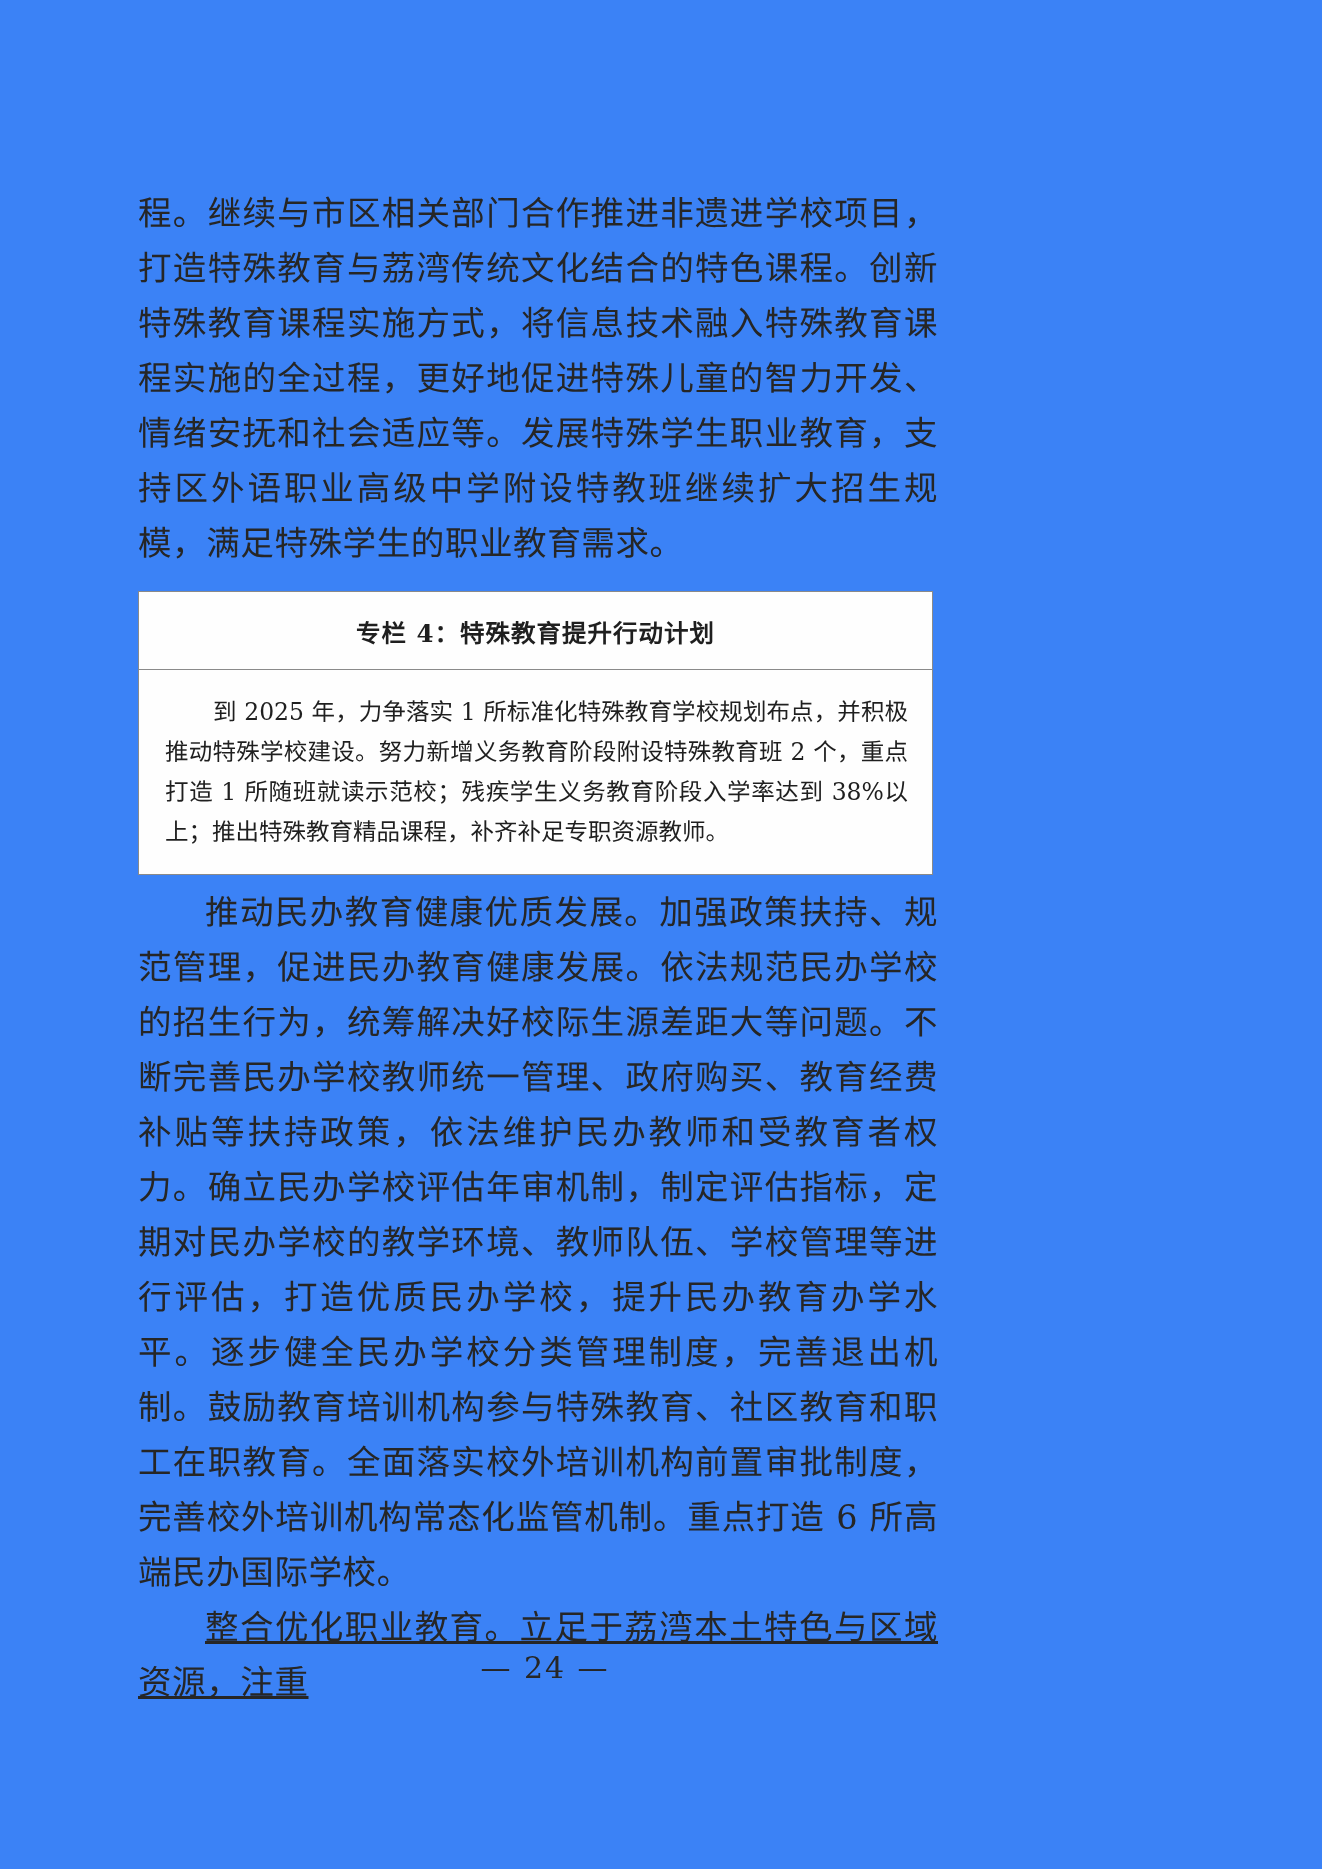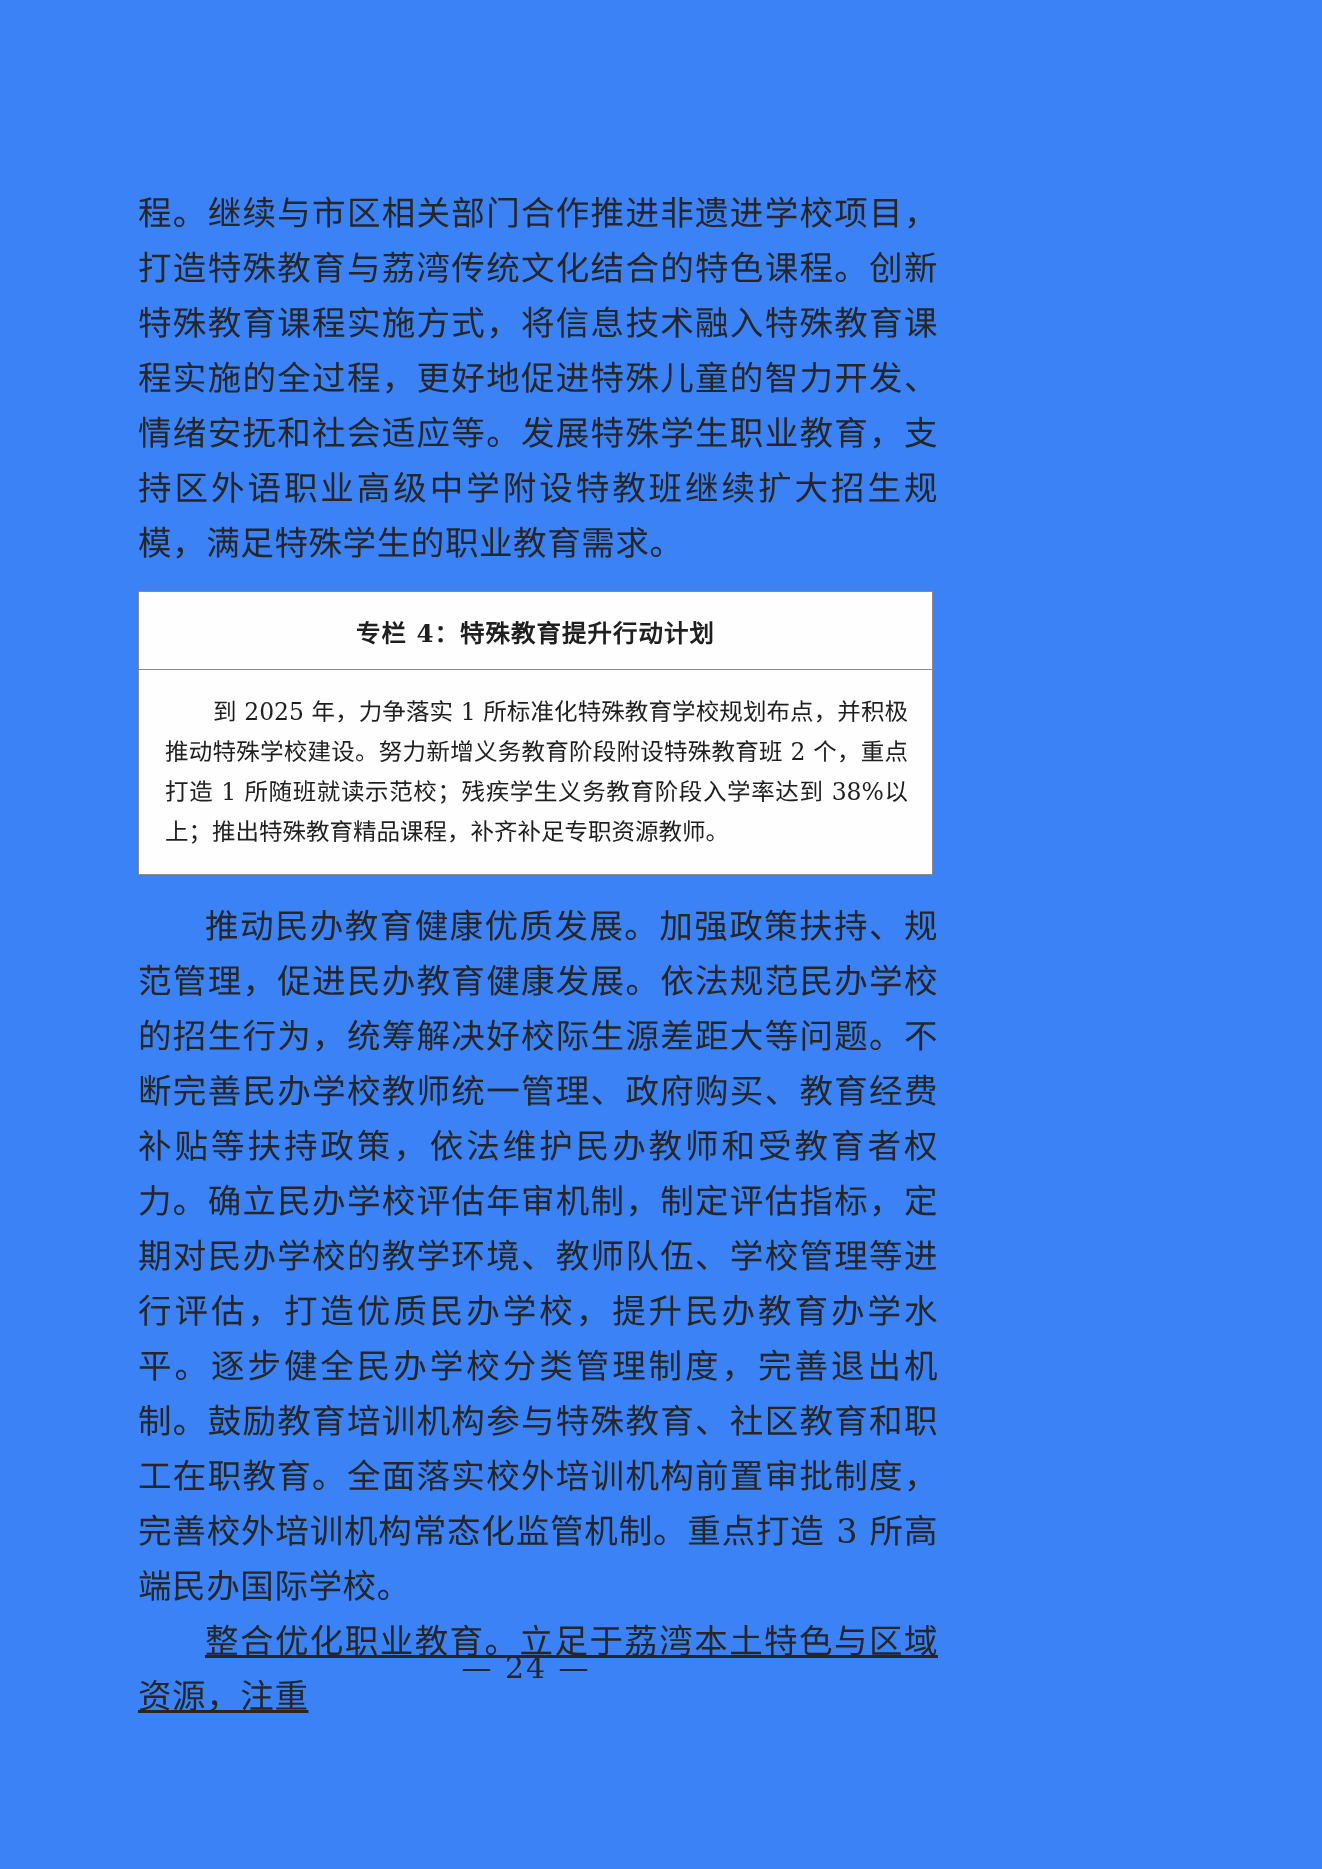--- a/index.html
+++ b/index.html
@@ -45,21 +45,21 @@
     text-indent: 67px;
   }
   .para + .para {
     margin-top: 0;
     text-decoration: underline;
   }
 
   
   .callout {
     border: 1.5px solid #8a8a8a;
-    margin: 20px 0 24px 0;
+    margin: 20px 0 10px 0;
     width: 795px;
     box-sizing: border-box;
     background: #fefefe;
   }
   .callout-header {
     border-bottom: 1.5px solid #8a8a8a;
     text-align: center;
     padding: 22px 0 20px 0;
     font-size: 24.5px;
     letter-spacing: 1px;
@@ -75,21 +75,21 @@
     color: #1f1f1f;
   }
   .callout-body .first-line-indent {
     text-indent: 48px;
     display: block;
   }
 
   
   .page-number {
     position: absolute;
-    left: 126px;
+    left: 145px;
     top: 1650px;
     width: 800px;
     text-align: center;
     font-size: 30px;
     letter-spacing: 2px;
     color: #262626;
   }
 </style>
 </head>
 <body>
@@ -100,21 +100,21 @@
 
     <p class="para">程。继续与市区相关部门合作推进非遗进学校项目，打造特殊教育与荔湾传统文化结合的特色课程。创新特殊教育课程实施方式，将信息技术融入特殊教育课程实施的全过程，更好地促进特殊儿童的智力开发、情绪安抚和社会适应等。发展特殊学生职业教育，支持区外语职业高级中学附设特教班继续扩大招生规模，满足特殊学生的职业教育需求。</p>
 
     <div class="callout">
       <div class="callout-header">专栏 4：特殊教育提升行动计划</div>
       <div class="callout-body">
         <span class="first-line-indent">到 2025 年，力争落实 1 所标准化特殊教育学校规划布点，并积极推动特殊学校建设。努力新增义务教育阶段附设特殊教育班 2 个，重点打造 1 所随班就读示范校；残疾学生义务教育阶段入学率达到 38%以上；推出特殊教育精品课程，补齐补足专职资源教师。</span>
       </div>
     </div>
 
-    <p class="para indent">推动民办教育健康优质发展。加强政策扶持、规范管理，促进民办教育健康发展。依法规范民办学校的招生行为，统筹解决好校际生源差距大等问题。不断完善民办学校教师统一管理、政府购买、教育经费补贴等扶持政策，依法维护民办教师和受教育者权力。确立民办学校评估年审机制，制定评估指标，定期对民办学校的教学环境、教师队伍、学校管理等进行评估，打造优质民办学校，提升民办教育办学水平。逐步健全民办学校分类管理制度，完善退出机制。鼓励教育培训机构参与特殊教育、社区教育和职工在职教育。全面落实校外培训机构前置审批制度，完善校外培训机构常态化监管机制。重点打造 3 所高端民办国际学校。</p>
+    <p class="para indent">推动民办教育健康优质发展。加强政策扶持、规范管理，促进民办教育健康发展。依法规范民办学校的招生行为，统筹解决好校际生源差距大等问题。不断完善民办学校教师统一管理、政府购买、教育经费补贴等扶持政策，依法维护民办教师和受教育者权力。确立民办学校评估年审机制，制定评估指标，定期对民办学校的教学环境、教师队伍、学校管理等进行评估，打造优质民办学校，提升民办教育办学水平。逐步健全民办学校分类管理制度，完善退出机制。鼓励教育培训机构参与特殊教育、社区教育和职工在职教育。全面落实校外培训机构前置审批制度，完善校外培训机构常态化监管机制。重点打造 6 所高端民办国际学校。</p>
 
     <p class="para indent">整合优化职业教育。立足于荔湾本土特色与区域资源，注重</p>
 
   </div>
 
   <div class="page-number">— 24 —</div>
 
 </div>
 
 </body></html>

